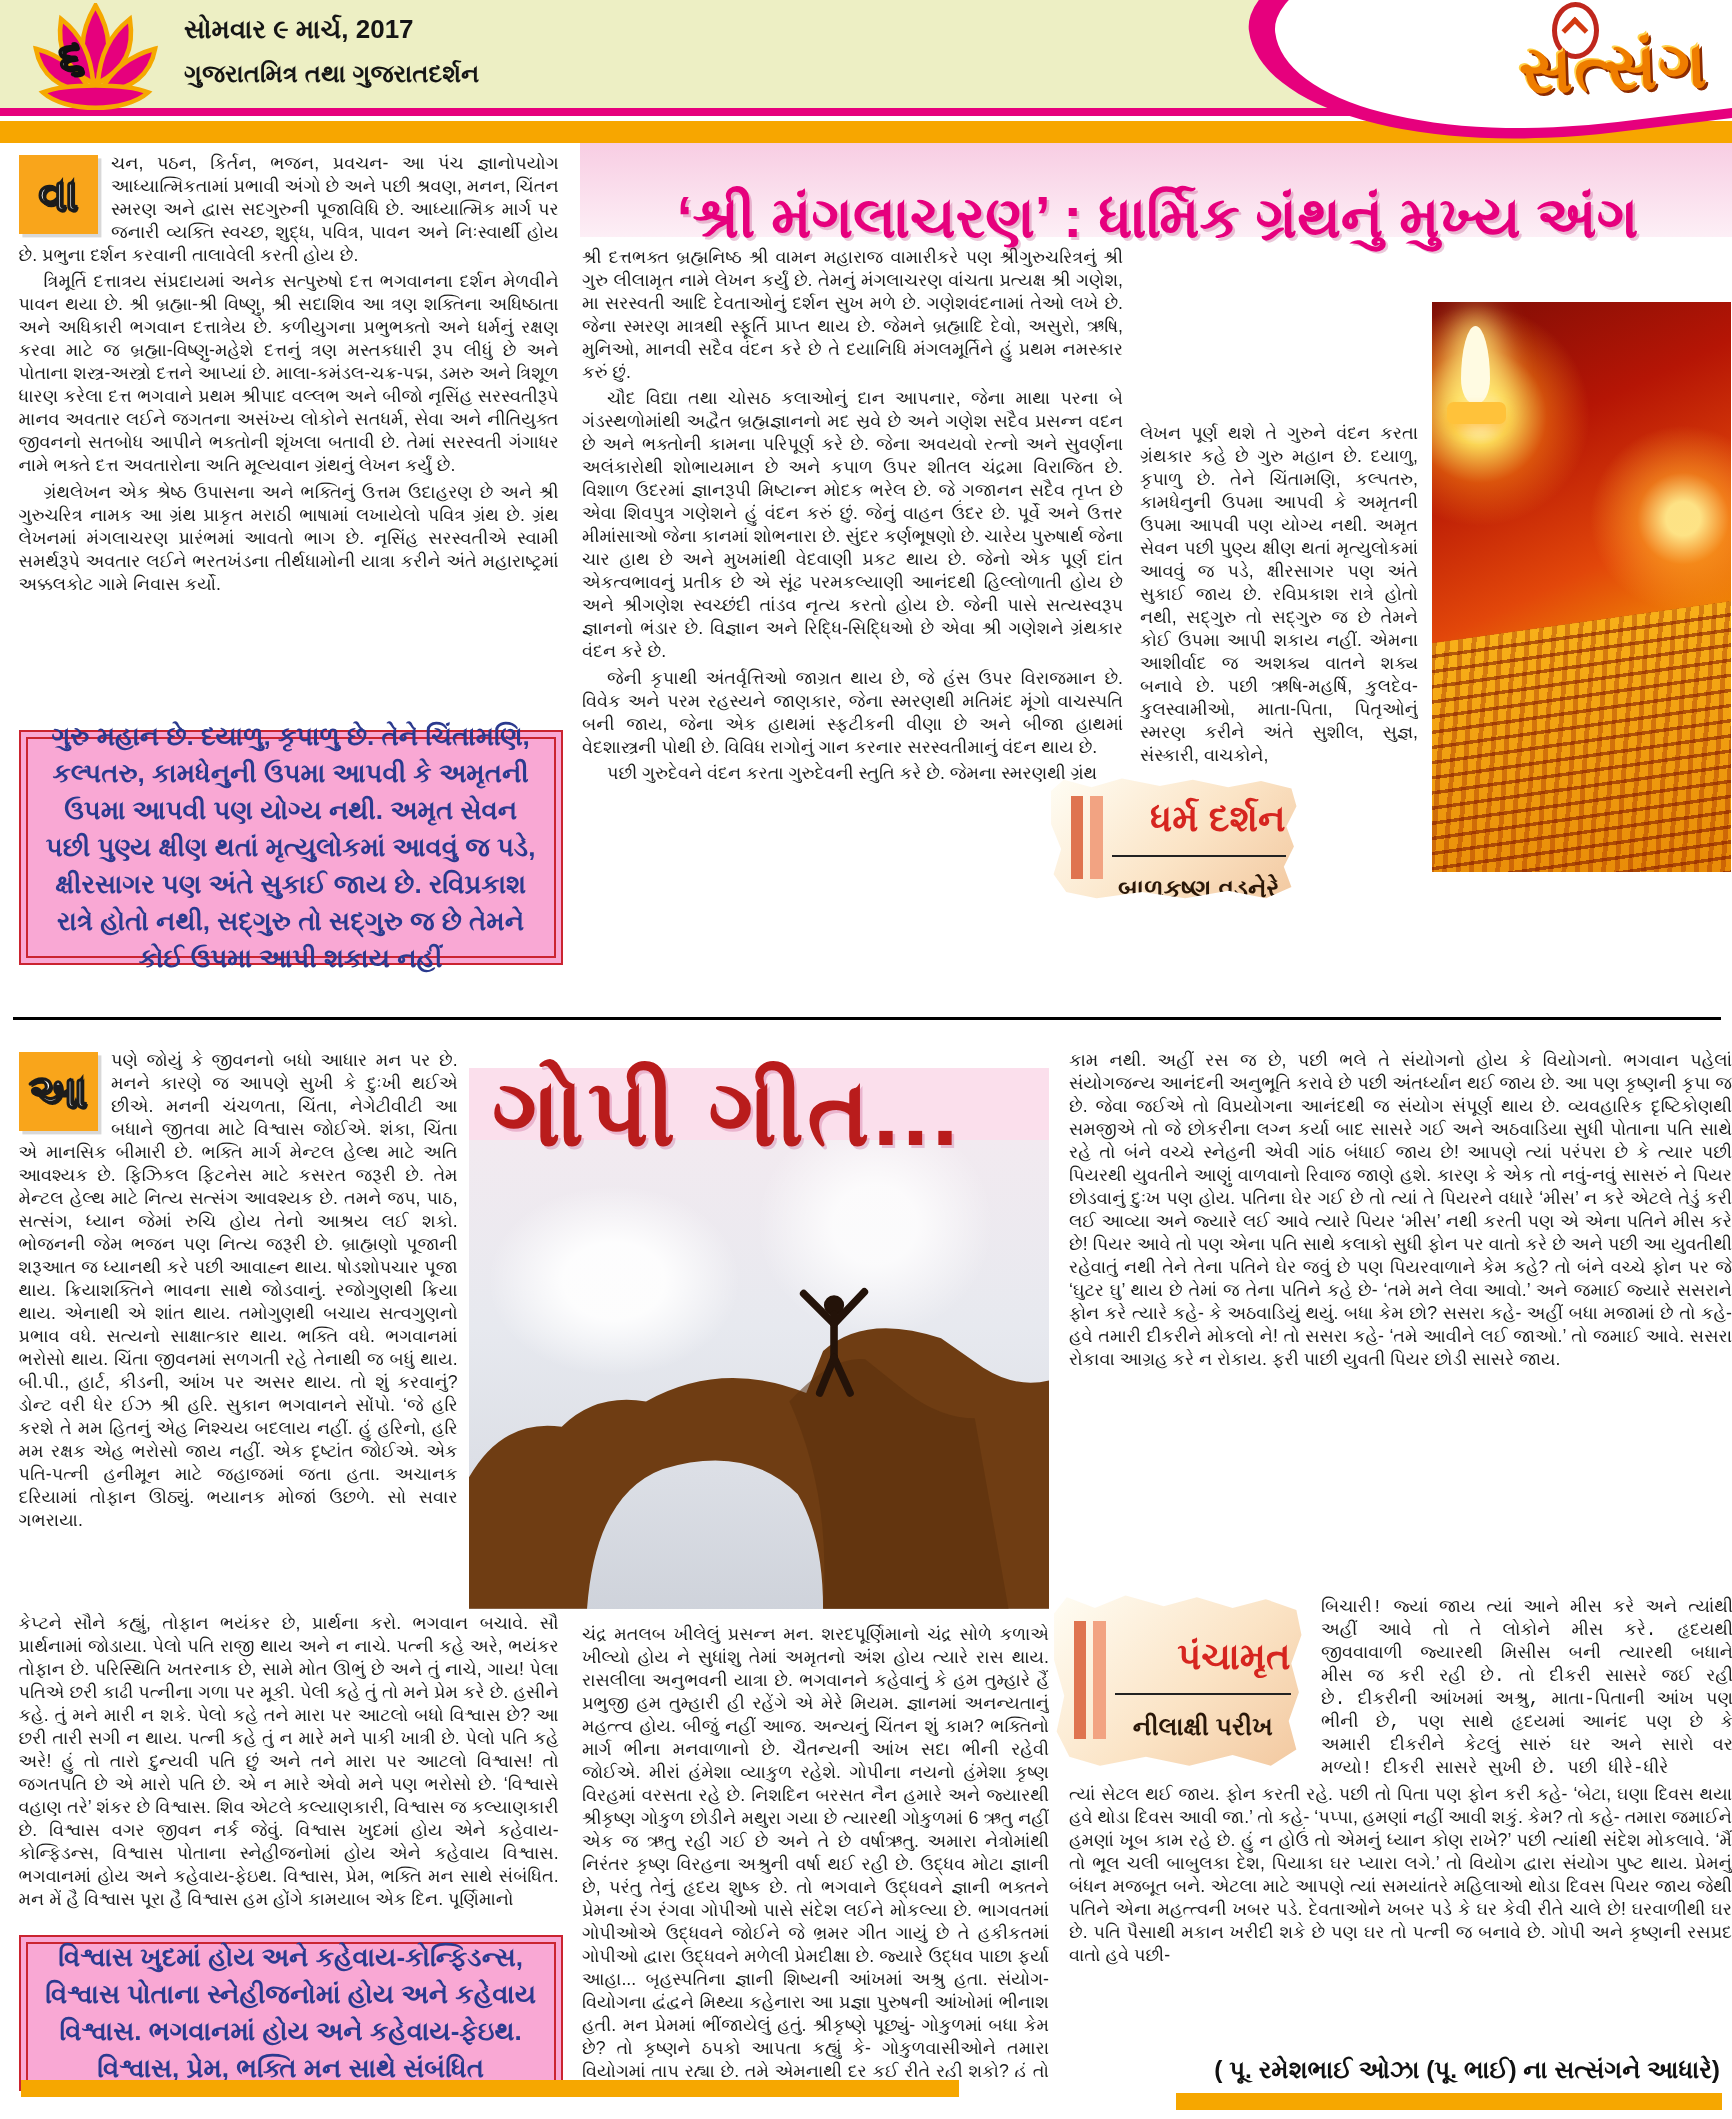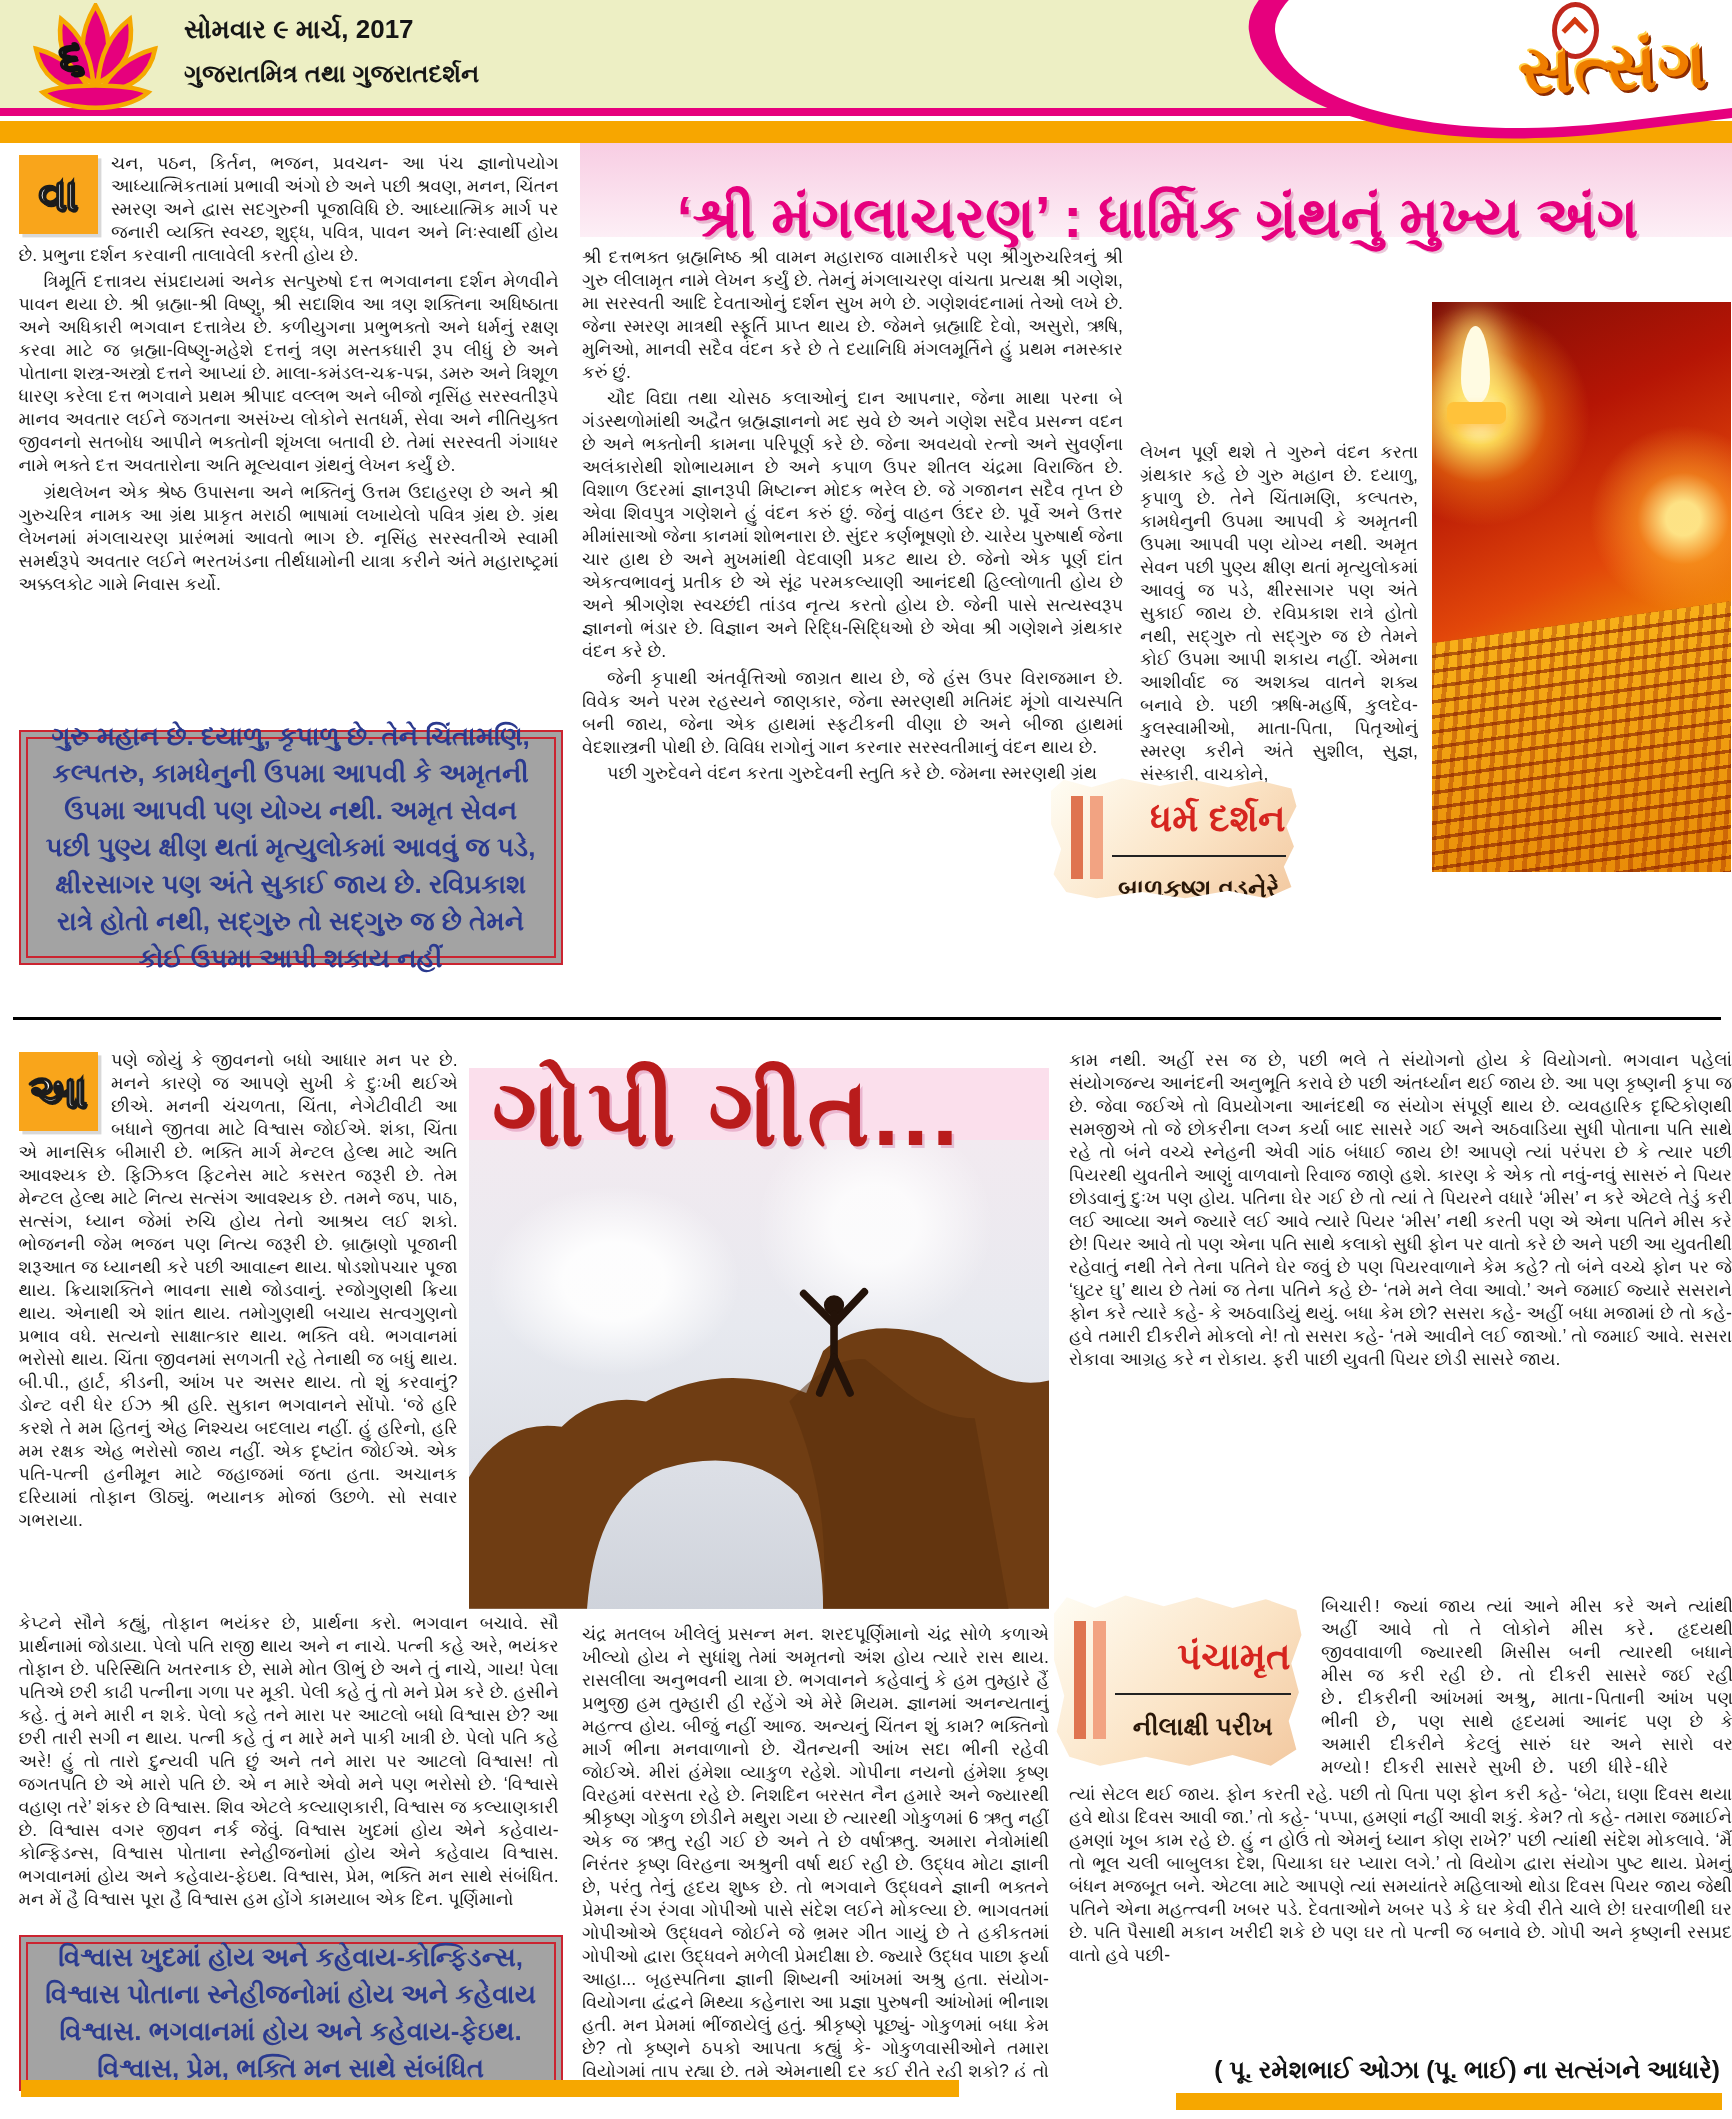--- a/index.html
+++ b/index.html
@@ -34,21 +34,21 @@
   .dropcap{float:left;width:79px;height:79px;background:#f9a51b;color:#ffffff;font-size:46px;font-weight:bold;
            display:flex;align-items:center;justify-content:center;margin:3.4px 13.5px 3.4px 0;
            -webkit-text-stroke:1.7px #1c1c1c;text-shadow:1.7px 1.7px 0 #1c1c1c;box-shadow:3.4px 3.4px 0 #d8d8d8;}
   
   .a1-headbox{position:absolute;left:580px;top:143px;width:1152px;height:94px;
               background:linear-gradient(#f8cde3,#fdeff6);}
   .a1-headline{position:absolute;left:590px;top:150px;width:1135px;height:135px;display:flex;align-items:center;
                justify-content:center;font-size:57px;font-weight:bold;color:#e6007d;z-index:3;
                text-shadow:2.5px 2.5px 0 rgba(160,0,80,.22);white-space:nowrap;}
   
-  .quote-box{position:absolute;border:2.5px solid #cb2430;background:#a3a3a3;padding:5px;}
+  .quote-box{position:absolute;border:2.5px solid #cb2430;background:#f9a8d4;padding:5px;}
   .quote-inner{border:2.5px solid #cb2430;height:100%;display:flex;align-items:center;justify-content:center;
                padding:8.4px 15px;box-sizing:border-box;}
   .quote-text{font-size:26px;line-height:37px;font-weight:bold;color:#2b3a8f;text-align:center;}
   
   .col-box{position:absolute;background:linear-gradient(135deg,#fffef6,#fbe4c6 55%,#f2c79e);
            clip-path:polygon(2% 12%,7% 3%,18% 9%,30% 2%,45% 8%,58% 3%,72% 9%,85% 4%,97% 10%,99% 24%,95% 40%,98% 56%,94% 72%,97% 88%,87% 97%,72% 91%,55% 97%,38% 92%,20% 97%,8% 92%,3% 78%,6% 58%,2% 38%);
            z-index:8;padding:22px 13.5px 8.4px 66px;box-sizing:border-box;filter:drop-shadow(2.5px 3.4px 2.5px rgba(90,50,10,.45));}
   .col-box::before{content:"";position:absolute;left:25px;top:16%;width:32px;height:66%;
            background:linear-gradient(90deg,#df7450 0 11.8px,rgba(0,0,0,0) 11.8px 18.6px,#f2a382 18.6px 32px);}
   .col-box-title{font-size:37px;font-weight:bold;color:#d6251f;text-align:right;
@@ -142,21 +142,21 @@
     <p>જેની કૃપાથી અંતર્વૃત્તિઓ જાગ્રત થાય છે, જે હંસ ઉપર વિરાજમાન છે. વિવેક અને પરમ રહસ્યને જાણકાર, જેના સ્મરણથી મતિમંદ મૂંગો વાચસ્પતિ બની જાય, જેના એક હાથમાં સ્ફટીકની વીણા છે અને બીજા હાથમાં વેદશાસ્ત્રની પોથી છે. વિવિધ રાગોનું ગાન કરનાર સરસ્વતીમાનું વંદન થાય છે.</p>
     <p>પછી ગુરુદેવને વંદન કરતા ગુરુદેવની સ્તુતિ કરે છે. જેમના સ્મરણથી ગ્રંથ</p>
   </div>
 
   <div class="photo1">
     <div class="flame"></div>
     <div class="lampbase"></div>
     <div class="manuscript"></div>
   </div>
 
-  <div class="colblock bodytxt" style="left:1140px;top:422px;width:278px;height:353px;margin-top:19px;">
+  <div class="colblock bodytxt" style="left:1140px;top:422px;width:278px;height:353px;">
     <p class="first">લેખન પૂર્ણ થશે તે ગુરુને વંદન કરતા ગ્રંથકાર કહે છે ગુરુ મહાન છે. દયાળુ, કૃપાળુ છે. તેને ચિંતામણિ, કલ્પતરુ, કામધેનુની ઉપમા આપવી કે અમૃતની ઉપમા આપવી પણ યોગ્ય નથી. અમૃત સેવન પછી પુણ્ય ક્ષીણ થતાં મૃત્યુલોકમાં આવવું જ પડે, ક્ષીરસાગર પણ અંતે સુકાઈ જાય છે. રવિપ્રકાશ રાત્રે હોતો નથી, સદ્ગુરુ તો સદ્ગુરુ જ છે તેમને કોઈ ઉપમા આપી શકાય નહીં. એમના આશીર્વાદ જ અશક્ય વાતને શક્ય બનાવે છે. પછી ઋષિ-મહર્ષિ, કુલદેવ-કુલસ્વામીઓ, માતા-પિતા, પિતૃઓનું સ્મરણ કરીને અંતે સુશીલ, સુજ્ઞ, સંસ્કારી, વાચકોને,</p>
   </div>
 
   <div class="col-box" style="left:1046px;top:776px;width:253px;height:126px;">
     <div class="col-box-title">ધર્મ દર્શન</div>
     <div class="col-box-author">બાળકૃષ્ણ વડનેરે</div>
   </div>
 
   <div class="divider"></div>
 

